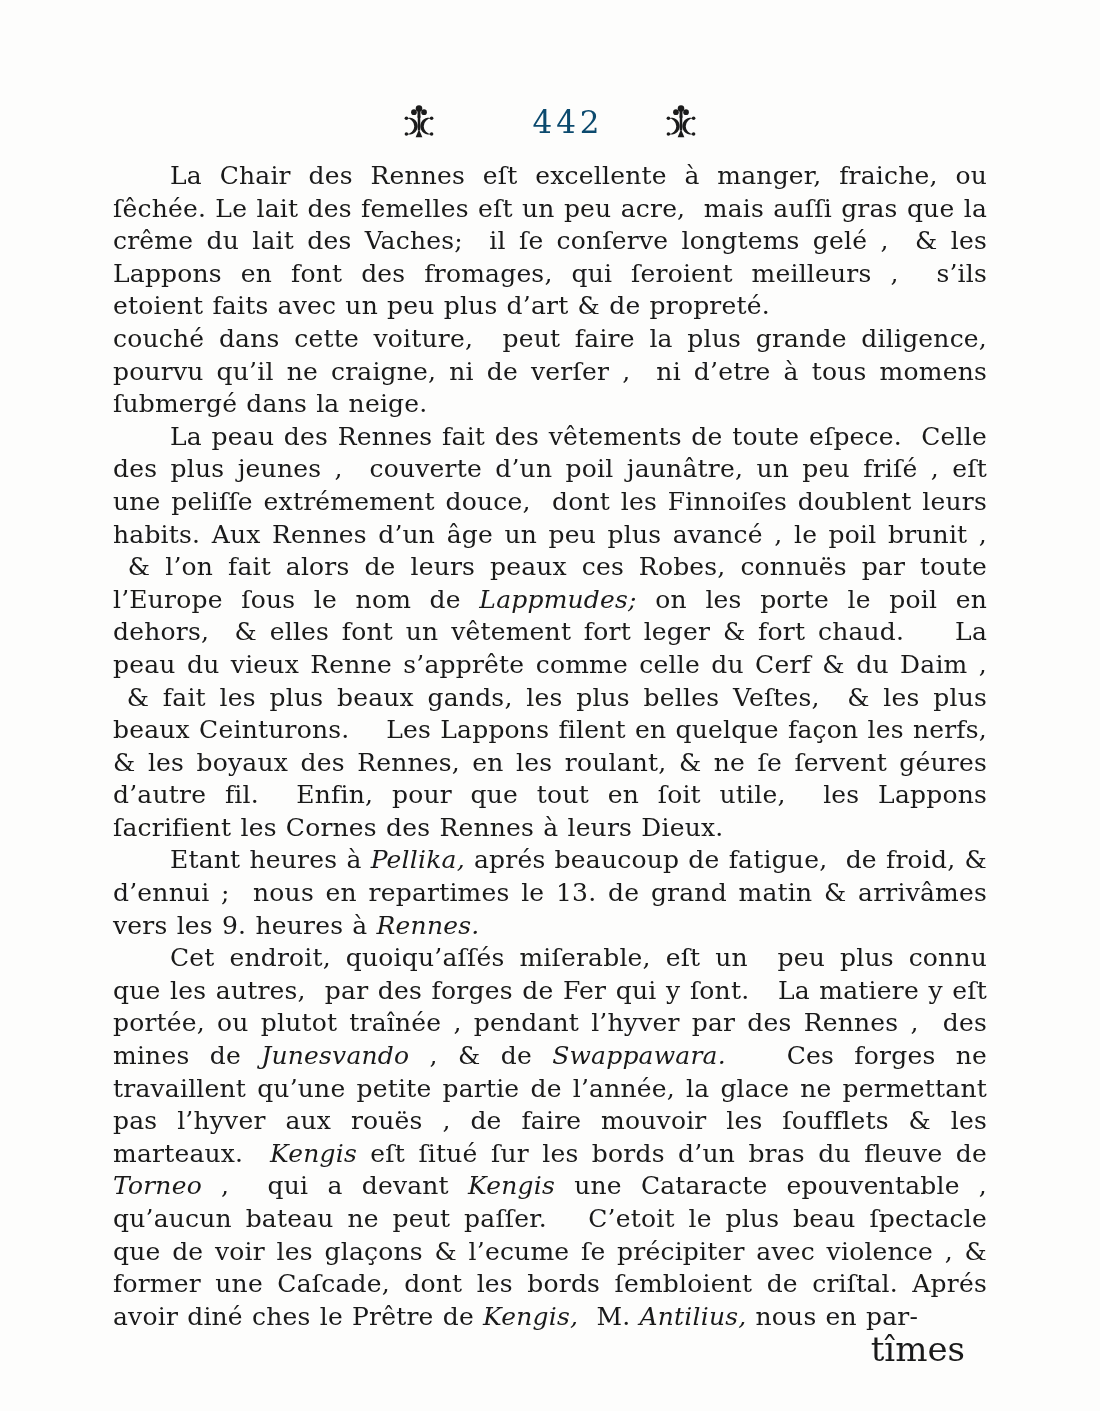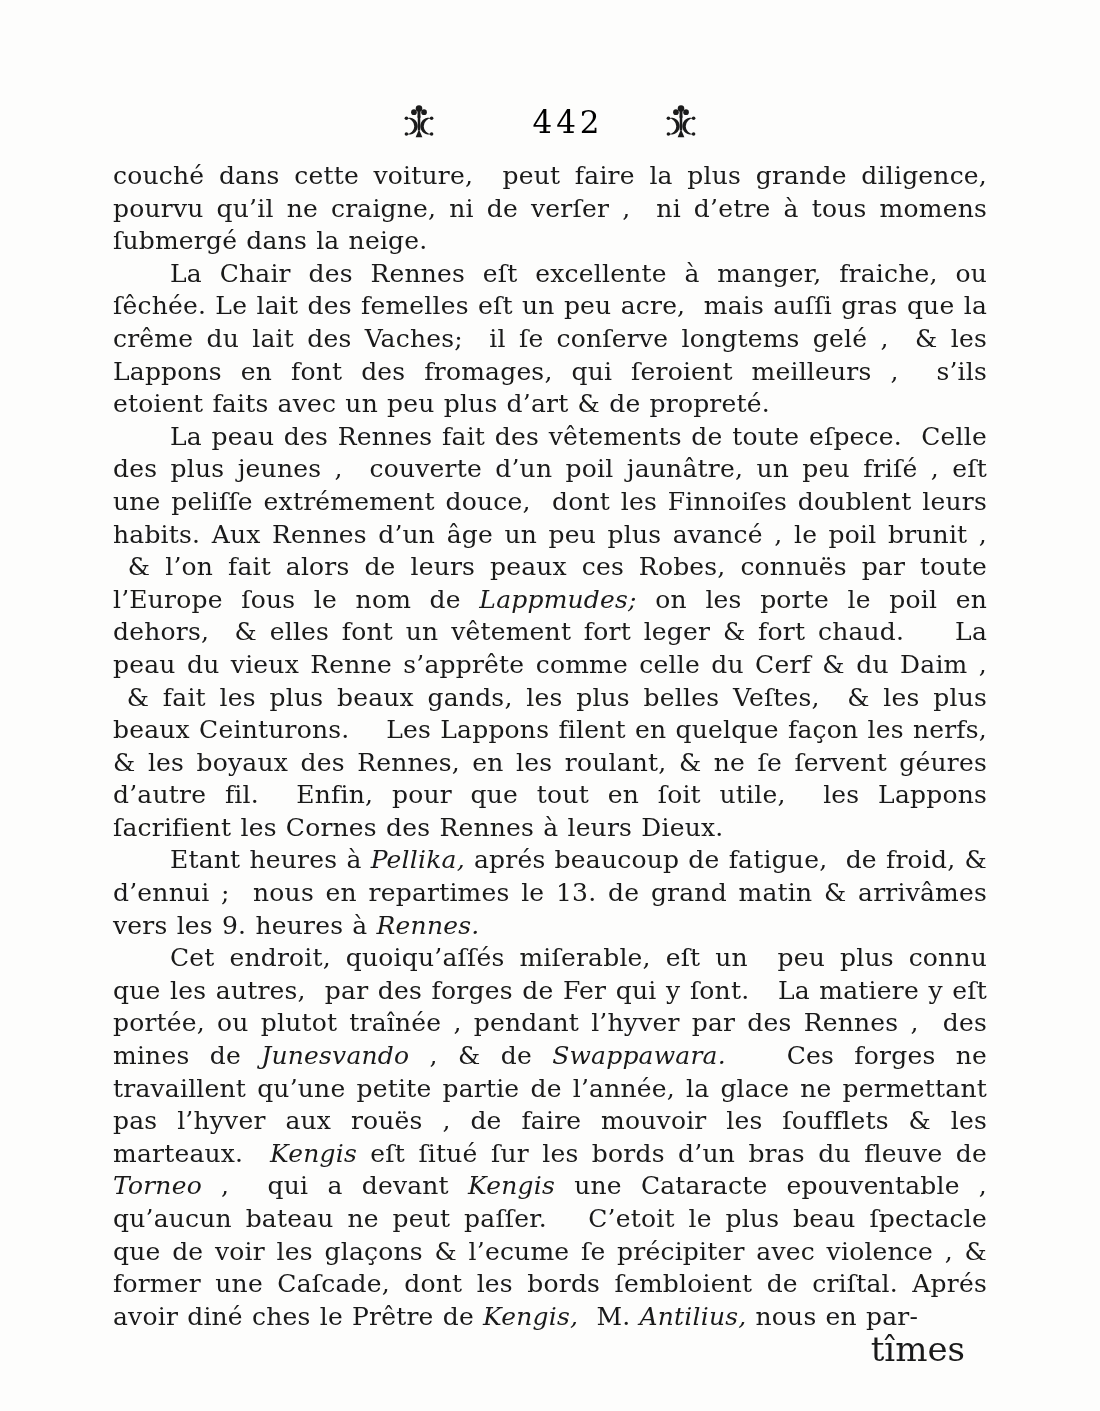--- a/index.html
+++ b/index.html
@@ -19,21 +19,21 @@
     left: 0;
     right: 0;
     display: flex;
     justify-content: center;
     align-items: center;
     gap: 56px;
   }
   .pagenum {
     font-size: 31px;
     letter-spacing: 4px;
-    color: #000000;
+    color: #0c4a6e;
     margin-left: 36px;
   }
   .fleuron { display: inline-block; width: 42px; height: 36px; }
   .fleuron svg { display: block; width: 100%; height: 100%; }
   .text-block {
     position: absolute;
     left: 113px;
     top: 160px;
     width: 874px;
   }
@@ -95,22 +95,22 @@
         <path d="M32 12.5 A8 8 0 1 0 32 27.5 A5.2 5.2 0 1 1 32 12.5 Z"></path>
         <circle cx="32" cy="12.5" r="1.7"></circle>
         <circle cx="32" cy="27.5" r="1.7"></circle>
         <path d="M20 23 L16.8 30.5 L23.2 30.5 Z"></path>
       </svg>
     </span>
   </div>
 
   <div class="text-block">
     <div id="paragraphs">
+        <p class="para indent"><span>La Chair des Rennes eſt excellente à manger, fraiche, ou ſêchée. Le lait des femelles eſt un peu acre, &nbsp;mais auſſi gras que la crême du lait des Vaches; &nbsp;il ſe conſerve longtems gelé , &nbsp;&amp; les Lappons en font des fromages, qui ſeroient meilleurs , &nbsp;s’ils etoient faits avec un peu plus d’art &amp; de propreté.</span></p>
         <p class="para"><span>couché dans cette voiture, &nbsp;peut faire la plus grande diligence, pourvu qu’il ne craigne, ni de verſer , &nbsp;ni d’etre à tous momens ſubmergé dans la neige.</span></p>
-        <p class="para indent"><span>La Chair des Rennes eſt excellente à manger, fraiche, ou ſêchée. Le lait des femelles eſt un peu acre, &nbsp;mais auſſi gras que la crême du lait des Vaches; &nbsp;il ſe conſerve longtems gelé , &nbsp;&amp; les Lappons en font des fromages, qui ſeroient meilleurs , &nbsp;s’ils etoient faits avec un peu plus d’art &amp; de propreté.</span></p>
         <p class="para indent"><span>La peau des Rennes fait des vêtements de toute eſpece. &nbsp;Celle des plus jeunes , &nbsp;couverte d’un poil jaunâtre, un peu friſé , eſt une peliſſe extrémement douce, &nbsp;dont les Finnoiſes doublent leurs habits. Aux Rennes d’un âge un peu plus avancé , le poil brunit , &nbsp;&amp; l’on fait alors de leurs peaux ces Robes, connuës par toute l’Europe ſous le nom de </span><span class="it">Lappmudes;</span><span> on les porte le poil en dehors, &nbsp;&amp; elles font un vêtement fort leger &amp; fort chaud. &nbsp;&nbsp; La peau du vieux Renne s’apprête comme celle du Cerf &amp; du Daim , &nbsp;&amp; fait les plus beaux gands, les plus belles Veſtes, &nbsp;&amp; les plus beaux Ceinturons. &nbsp;&nbsp; Les Lappons filent en quelque façon les nerfs, &amp; les boyaux des Rennes, en les roulant, &amp; ne ſe ſervent géures d’autre fil. &nbsp;Enfin, pour que tout en ſoit utile, &nbsp;les Lappons ſacrifient les Cornes des Rennes à leurs Dieux.</span></p>
         <p class="para indent"><span>Etant heures à </span><span class="it">Pellika,</span><span> aprés beaucoup de fatigue, &nbsp;de froid, &amp; d’ennui ; &nbsp;nous en repartimes le 13. de grand matin &amp; arrivâmes vers les 9. heures à </span><span class="it">Rennes.</span></p>
         <p class="para indent"><span>Cet endroit, quoiqu’aſſés miſerable, eſt un &nbsp;peu plus connu que les autres, &nbsp;par des forges de Fer qui y ſont. &nbsp;&nbsp;La matiere y eſt portée, ou plutot traînée , pendant l’hyver par des Rennes , &nbsp;des mines de </span><span class="it">Junesvando</span><span> , &amp; de </span><span class="it">Swappawara.</span><span> &nbsp;&nbsp;Ces forges ne travaillent qu’une petite partie de l’année, la glace ne permettant pas l’hyver aux rouës , de faire mouvoir les ſoufflets &amp; les marteaux. &nbsp;</span><span class="it">Kengis</span><span> eſt ſitué ſur les bords d’un bras du fleuve de </span><span class="it">Torneo</span><span> , &nbsp;qui a devant </span><span class="it">Kengis</span><span> une Cataracte epouventable , qu’aucun bateau ne peut paſſer. &nbsp;&nbsp;C’etoit le plus beau ſpectacle que de voir les glaçons &amp; l’ecume ſe précipiter avec violence , &amp; former une Caſcade, dont les bords ſembloient de criſtal. Aprés avoir diné ches le Prêtre de </span><span class="it">Kengis,</span><span> &nbsp;M. </span><span class="it">Antilius,</span><span> nous en par-</span></p>
       </div>
     <div class="catchword-row">
       <span>tîmes</span>
     </div>
   </div>
 
 </div>

